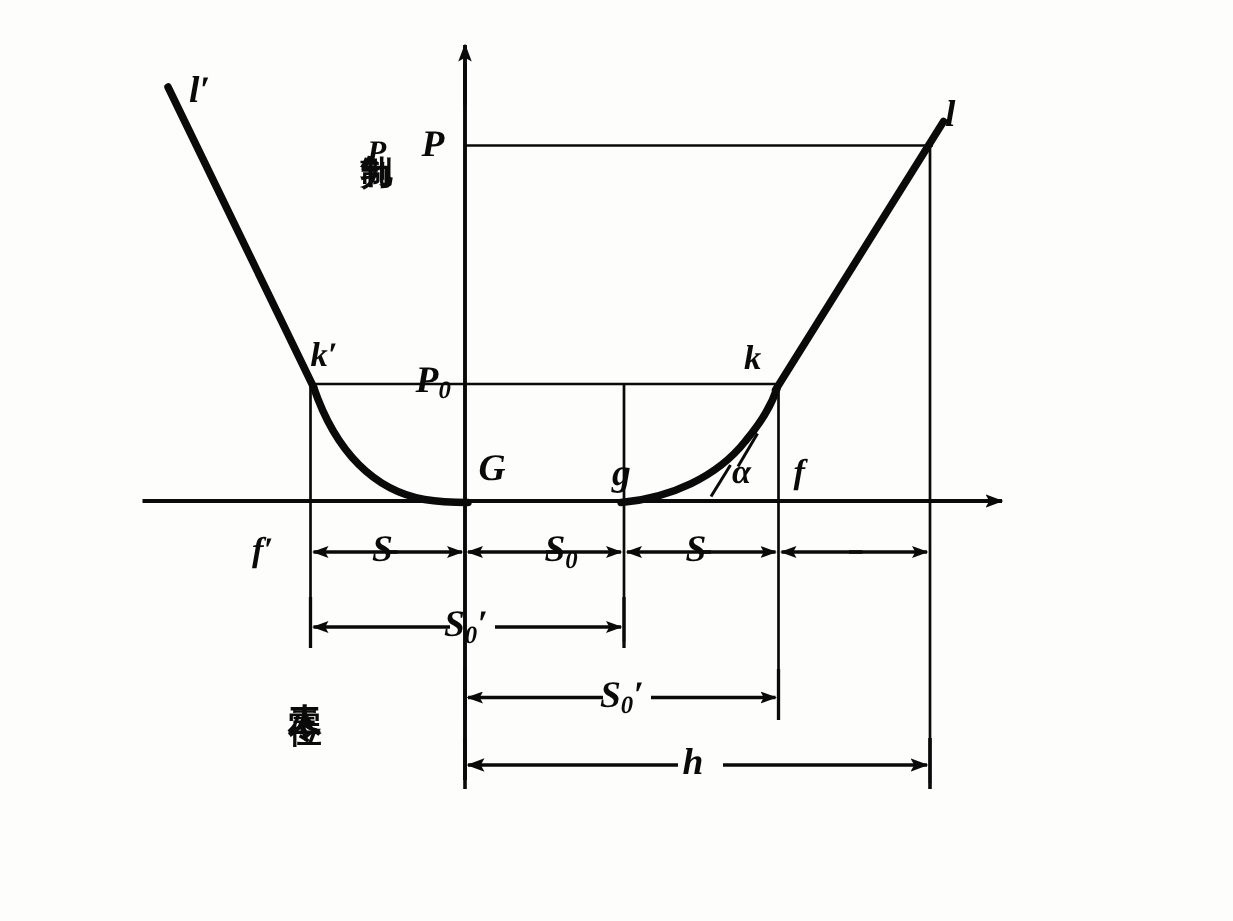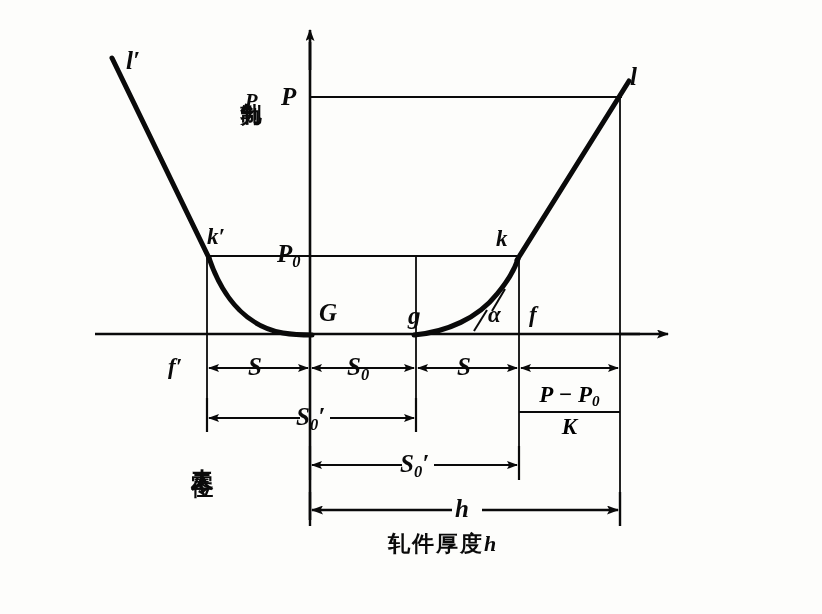--- a/index.html
+++ b/index.html
@@ -223,49 +223,39 @@
   </div>
 
   <div class="lbl math sz-med" style="left:168px; top:355px;">
     <span>f</span><span class="prime">′</span>
   </div>
 
   <div class="lbl math sz-big" style="left:248px; top:354px;">
     <span>S</span>
   </div>
 
-  <div class="lbl math sz-big" style="left:347px; top:354px;">
+  <div class="lbl math sz-big" style="left:363px; top:354px;">
     <span>S</span><span class="sub">0</span>
   </div>
 
   <div class="lbl math sz-big" style="left:457px; top:354px;">
     <span>S</span>
   </div>
 
-  <div class="frac" style="left:519px; top:382px; width:101px;">
-    <span class="num">
-      <span>P − P</span><span class="sub">0</span>
-    </span>
-    <span class="bar"></span>
-    <span class="den">K</span>
-  </div>
 
   <div class="lbl math sz-big" style="left:296px; top:404px;">
     <span>S</span><span class="sub">0</span><span class="prime">′</span>
   </div>
 
   <div class="lbl math sz-big" style="left:400px; top:451px;">
     <span>S</span><span class="sub">0</span><span class="prime">′</span>
   </div>
 
   <div class="lbl math sz-big" style="left:455px; top:496px;">
     <span>h</span>
   </div>
 
   <div class="lbl cjk-vert" style="left:190px; top:452px;">
     <span>人工零位</span>
   </div>
 
-  <div class="lbl cjk-horiz" style="left:388px; top:533px;">
-    <span>轧件厚度</span><span class="it">h</span>
-  </div>
 
 </div>
 
 </body></html>

